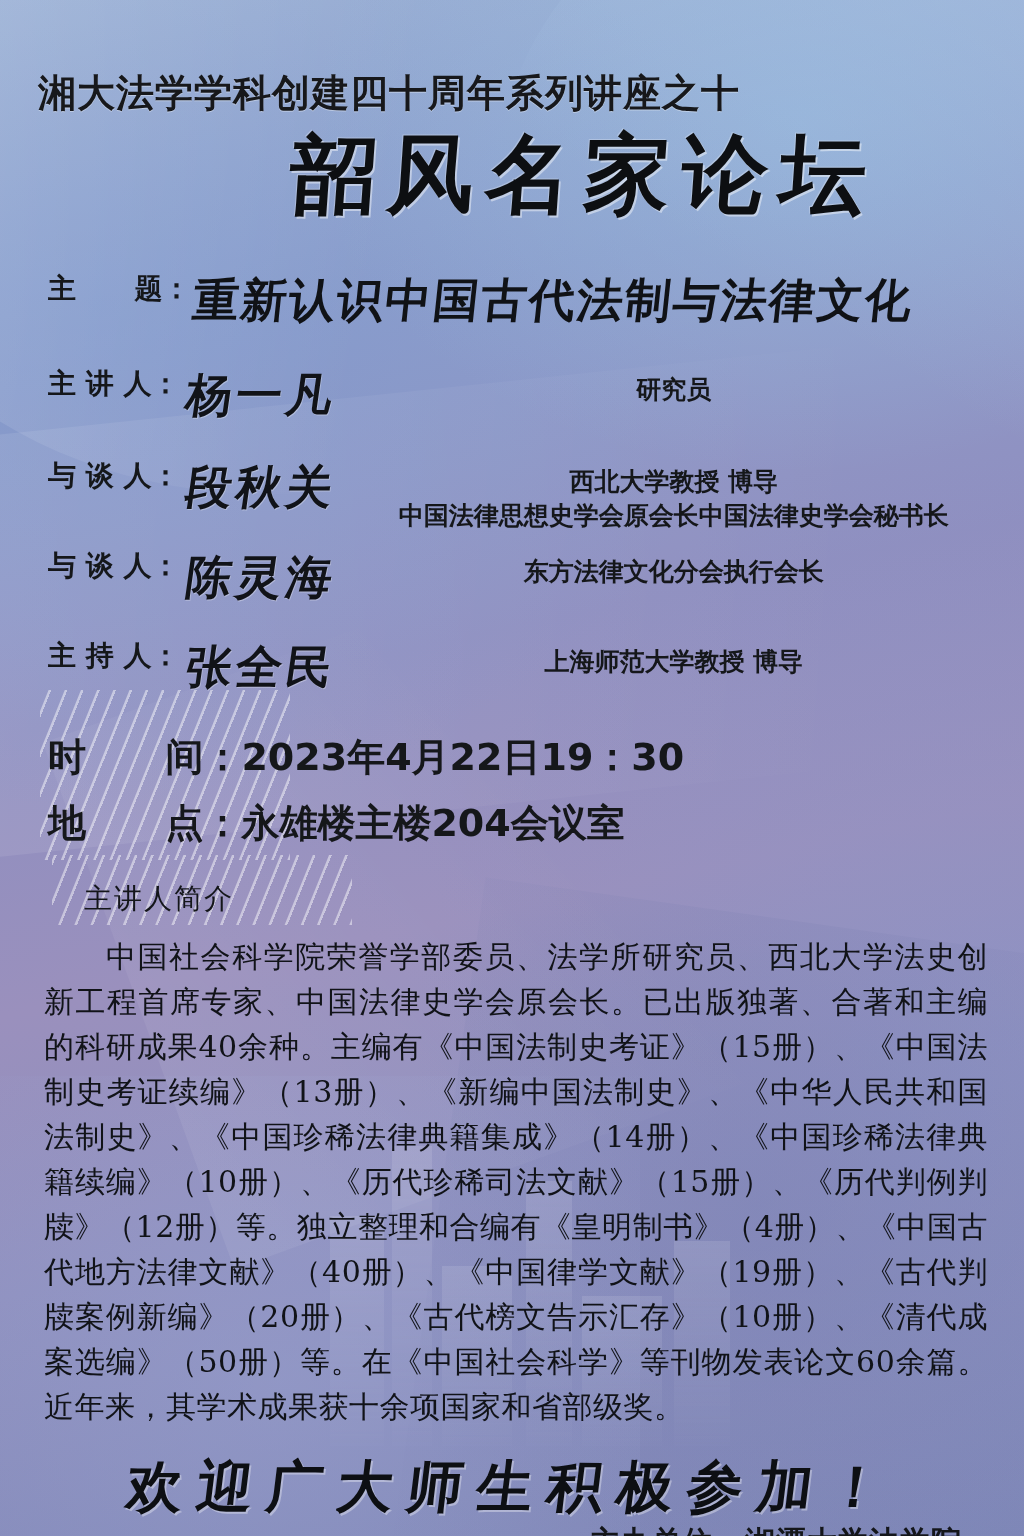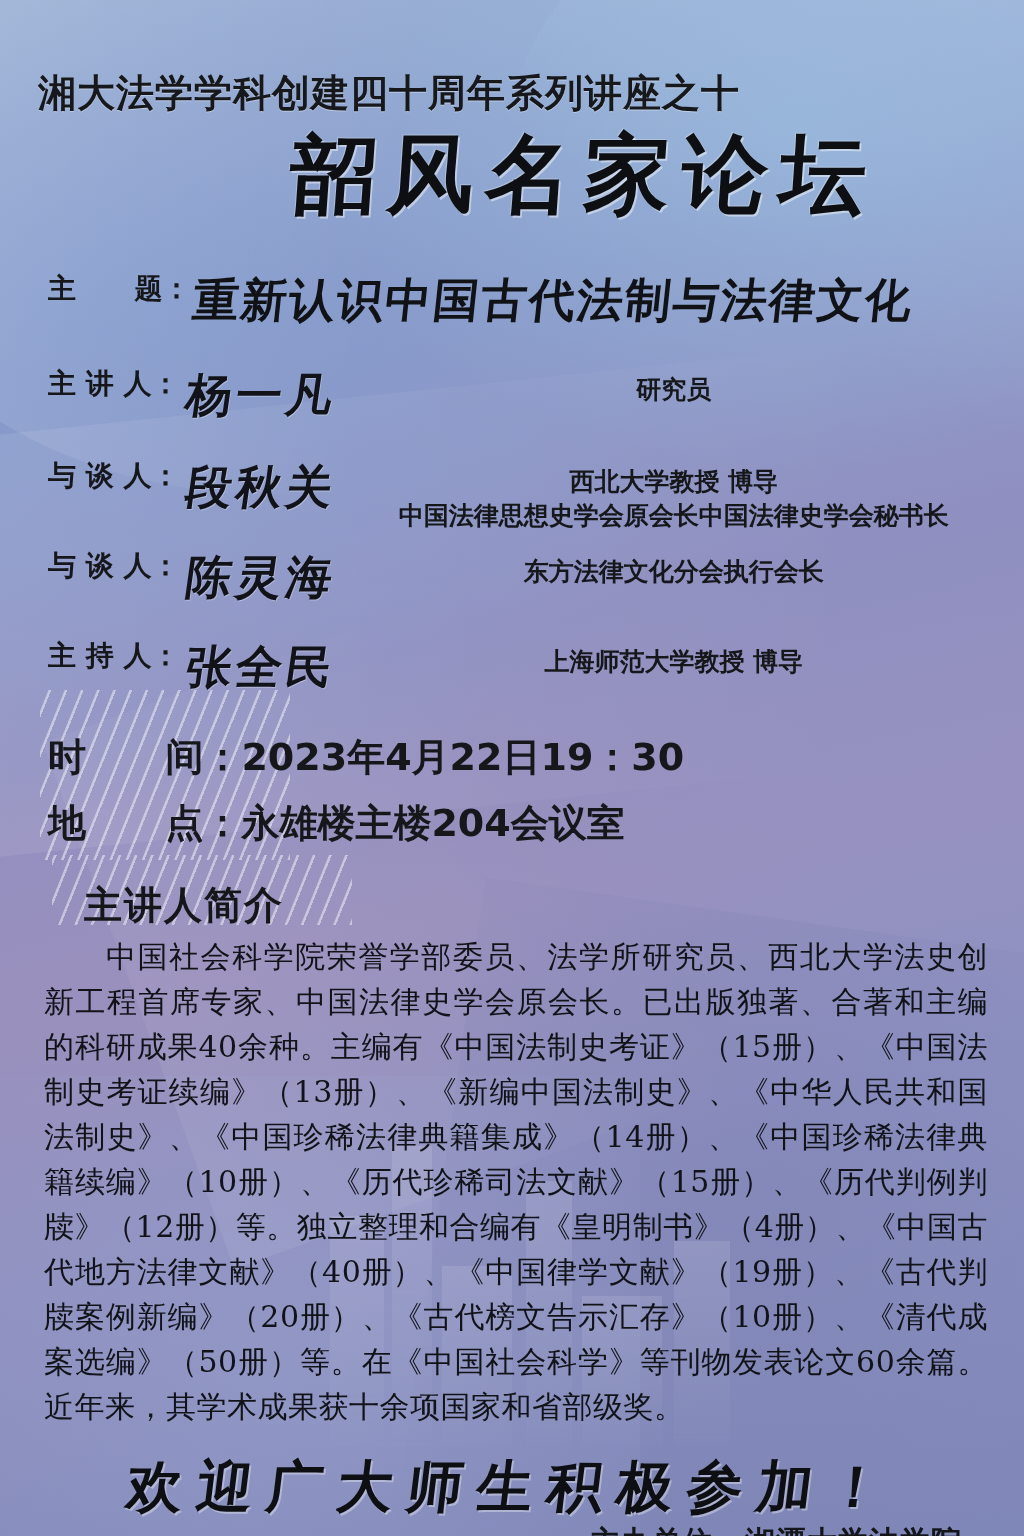--- a/index.html
+++ b/index.html
@@ -204,22 +204,22 @@
     font-family: "DejaVu Sans", sans-serif;
     white-space: pre;
   }
   .m-time  { top: 700px; }
   .m-place { top: 766px; }
 
   .bio-title {
     position: absolute;
     left: 84px;
     top: 848px;
-    font-size: 38px;
-    font-weight: bold;
+    font-size: 28px;
+    font-weight: normal;
     color: #14161a;
     font-family: "DejaVu Sans", sans-serif;
     letter-spacing: 2px;
   }
   .bio-body {
     position: absolute;
     left: 44px;
     top: 902px;
     width: 944px;
     font-size: 30px;

